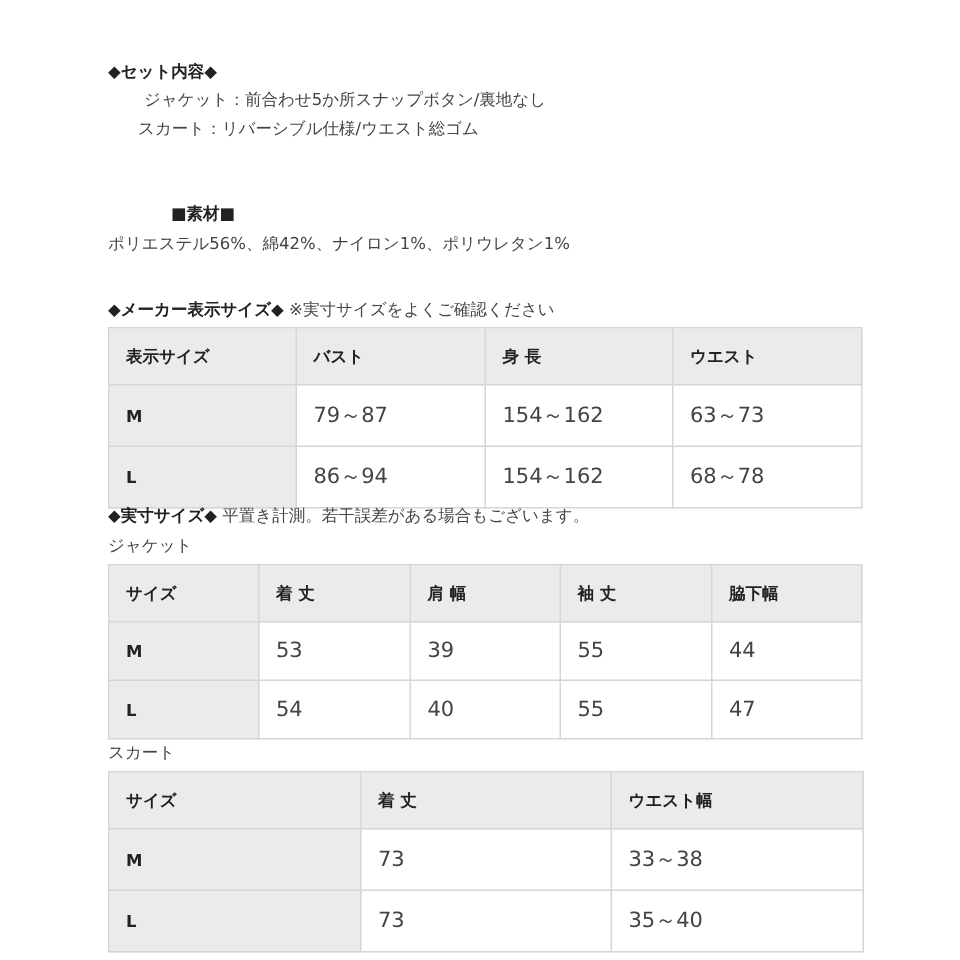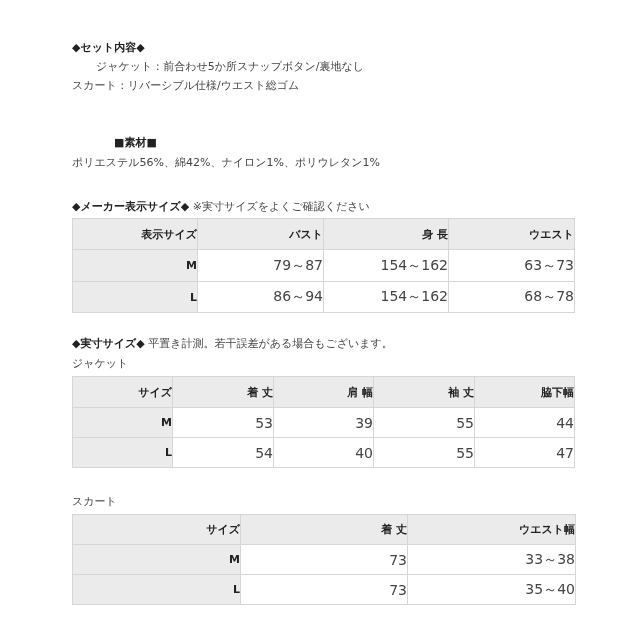--- a/index.html
+++ b/index.html
@@ -12,35 +12,35 @@
     position: absolute; left: 72px; font-size: 11px; line-height: 18px; white-space: nowrap;
     color: #444444;
   }
   .bold { font-weight: bold; color: #222222; }
   .note { font-weight: normal; color: #444444; }
   table {
     position: absolute; left: 72px; border-collapse: collapse; table-layout: fixed;
     font-size: 14px;
   }
   td, th {
-    border: 1px solid #d6d6d6; text-align: right; padding: 0; color: #444444;
+    border: 1px solid #d6d6d6; text-align: left; padding: 11px; color: #444444;
   }
   th {
     background: #ebebeb; font-weight: bold; font-size: 11px; color: #222222;
   }
   td.size {
     background: #ebebeb; font-weight: bold; font-size: 11px; color: #222222;
   }
 </style>
 </head>
 <body>
 
 <div class="line bold" style="top:39px;">◆セット内容◆</div>
 <div class="line" style="top:58px;margin-left:24px;">ジャケット：前合わせ5か所スナップボタン/裏地なし</div>
-<div class="line" style="top:77px;">スカート：リバーシブル仕様/ウエスト総ゴム</div>
+<div class="line" style="top:77px;margin-left:20px;">スカート：リバーシブル仕様/ウエスト総ゴム</div>
 
 <div class="line bold" style="top:134px;margin-left:42px;">■素材■</div>
 <div class="line" style="top:154px;">ポリエステル56%、綿42%、ナイロン1%、ポリウレタン1%</div>
 
 <div class="line bold" style="top:198px;text-align:center;">
   <span>◆メーカー表示サイズ◆</span><span class="note"> ※実寸サイズをよくご確認ください</span>
 </div>
 <table style="top:218px; width:503px;">
   <colgroup>
       <col style="width:125px">

